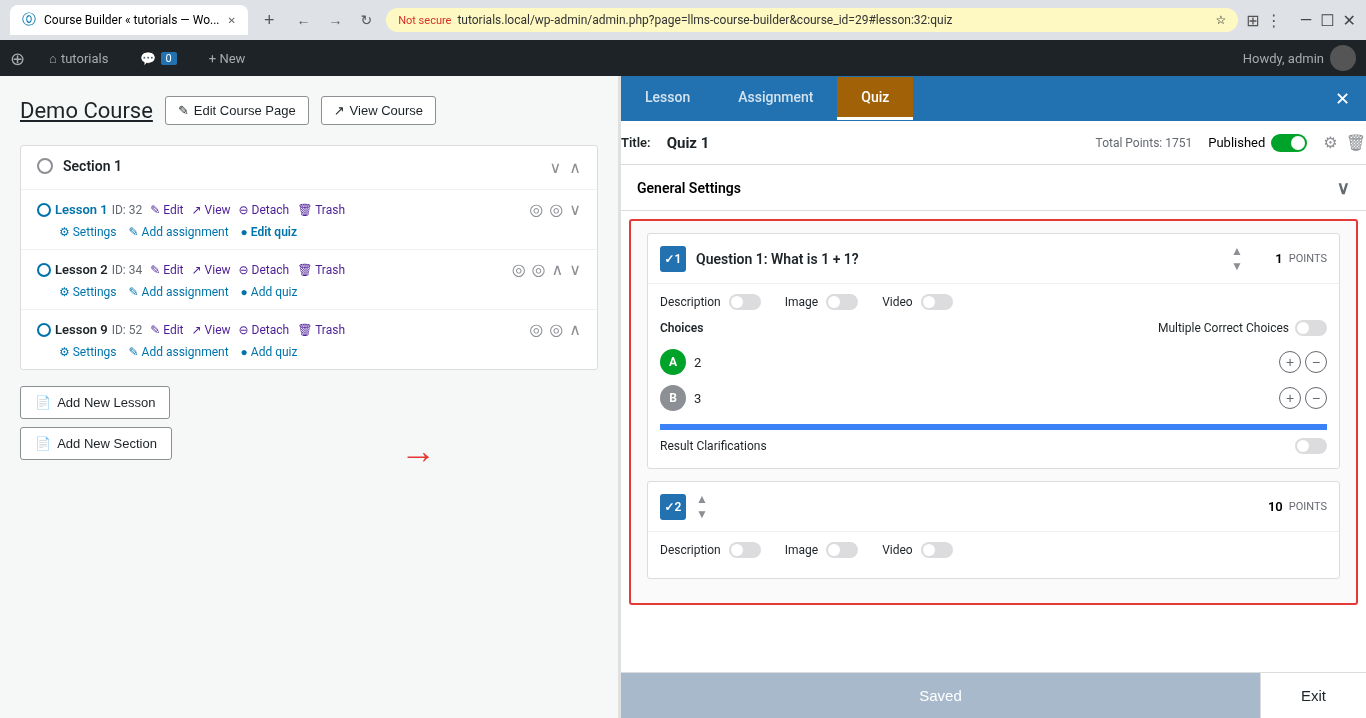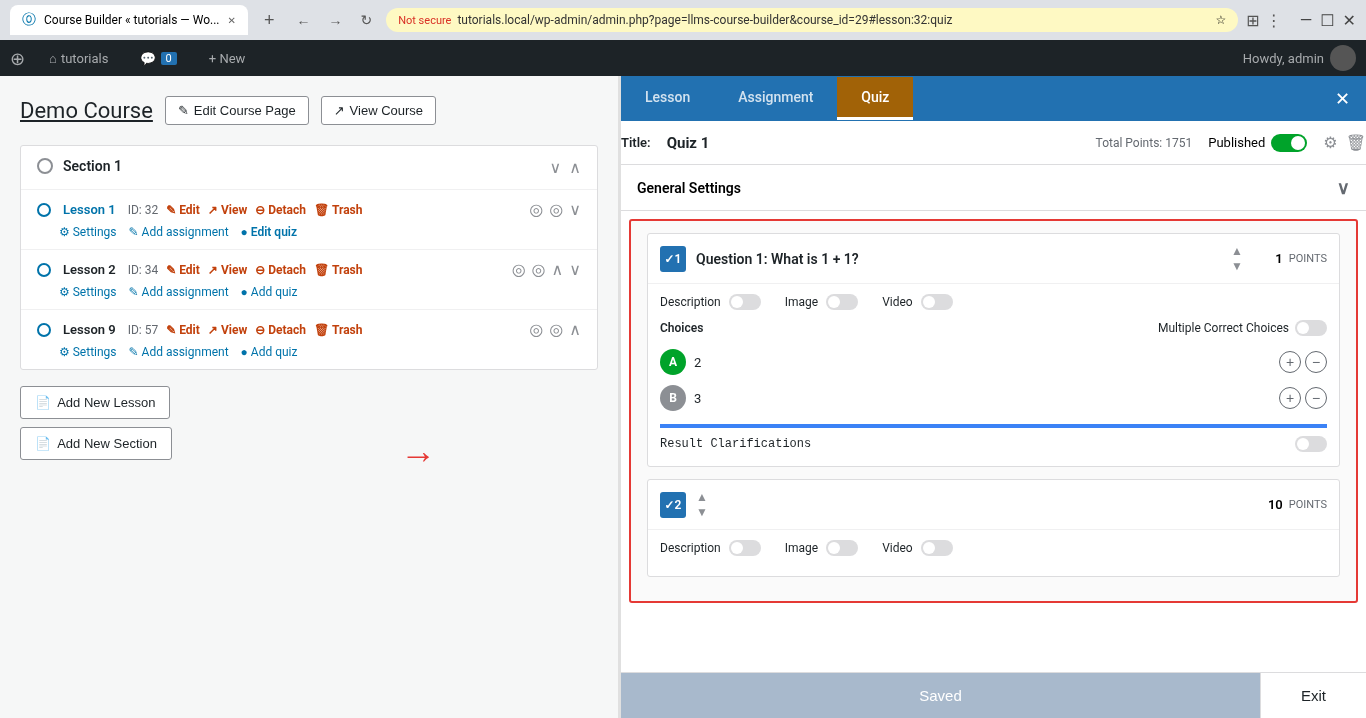--- a/index.html
+++ b/index.html
@@ -38,26 +38,26 @@
     
     .section-block { background: white; border: 1px solid #dcdcde; border-radius: 3px; margin-bottom: 16px; }
     .section-header { display: flex; align-items: flex-start; padding: 12px 16px; gap: 10px; border-bottom: 1px solid #f0f0f1; }
     .section-radio { width: 16px; height: 16px; border-radius: 50%; border: 2px solid #8c8f94; flex-shrink: 0; }
     .section-name { font-weight: 600; font-size: 14px; color: #1d2327; flex: 1; }
     .section-controls { display: flex; gap: 8px; color: #8c8f94; }
     .section-controls span { cursor: pointer; font-size: 16px; }
 
     
     .lesson-block { padding: 10px 16px; border-bottom: 1px solid #f0f0f1; }
-    .lesson-row { display: flex; align-items: center; gap: 12px; }
+    .lesson-row { display: flex; align-items: center; gap: 4px; }
     .lesson-radio { width: 14px; height: 14px; border-radius: 50%; border: 2px solid #0073aa; flex-shrink: 0; }
     .lesson-radio.active { background: white; border-color: #0073aa; }
     .lesson-name { font-weight: 600; font-size: 13px; color: #0073aa; }
     .lesson-meta { color: #646970; font-size: 12px; display: flex; gap: 8px; align-items: center; flex: 1; }
-    .lesson-meta a { color: #c2410c; text-decoration: none; display: flex; align-items: center; gap: 3px; font-weight: bold; }
+    .lesson-meta a { color: #4c1d95; text-decoration: none; display: flex; align-items: center; gap: 3px; }
     .lesson-icons { display: flex; gap: 6px; color: #8c8f94; font-size: 16px; }
     .lesson-icons span { cursor: pointer; }
     .lesson-actions { display: flex; gap: 12px; margin-top: 6px; padding-left: 22px; font-size: 12px; }
     .lesson-actions a { color: #0073aa; text-decoration: none; display: flex; align-items: center; gap: 3px; }
     .lesson-actions a.active { color: #0073aa; font-weight: 600; }
 
     
     .add-section-btn, .add-lesson-btn { display: flex; align-items: center; gap: 6px; background: white; border: 1px solid #8c8f94; border-radius: 3px; padding: 8px 14px; cursor: pointer; font-size: 13px; color: #1d2327; margin-top: 12px; }
 
     
@@ -113,21 +113,21 @@
     .multiple-correct { display: flex; align-items: center; gap: 6px; font-size: 12px; color: #1d2327; }
 
     .choice-item { display: flex; align-items: center; gap: 8px; padding: 5px 0; }
     .choice-badge { width: 26px; height: 26px; border-radius: 50%; display: flex; align-items: center; justify-content: center; font-size: 12px; font-weight: 700; color: white; flex-shrink: 0; }
     .choice-badge.correct { background: #00a32a; }
     .choice-badge.normal { background: #8c8f94; }
     .choice-text { flex: 1; font-size: 13px; color: #1d2327; }
     .choice-actions { display: flex; gap: 4px; }
     .choice-btn { width: 22px; height: 22px; border-radius: 50%; border: 1px solid #646970; background: white; cursor: pointer; display: flex; align-items: center; justify-content: center; font-size: 14px; color: #646970; }
 
-    .result-row { display: flex; align-items: center; justify-content: space-between; padding: 8px 0 4px; border-top: 4px solid #3b82f6; margin-top: 8px; font-family: Liberation Mono, monospace; }
+    .result-row { display: flex; align-items: center; justify-content: space-between; padding: 8px 0 4px; border-top: 6px solid #3b82f6; margin-top: 8px; }
     .result-label { font-size: 12px; color: #1d2327; }
 
     
     .bottom-bar { display: flex; border-top: 1px solid #dcdcde; }
     .save-btn { flex: 1; padding: 14px; background: #a8b9cc; color: white; border: none; font-size: 15px; font-weight: 500; cursor: pointer; text-align: center; }
     .exit-btn { padding: 14px 40px; background: white; border: none; border-left: 1px solid #dcdcde; font-size: 15px; color: #1d2327; cursor: pointer; }
 
     
     .quiz-content::-webkit-scrollbar { width: 8px; }
     .quiz-content::-webkit-scrollbar-track { background: #f1f1f1; }
@@ -257,21 +257,21 @@
           <a>✎ Add assignment</a>
           <a>● Add quiz</a>
         </div>
       </div>
 
       <div class="lesson-block" style="border-bottom:none;">
         <div class="lesson-row">
           <div class="lesson-radio"></div>
           <span class="lesson-name" style="color:#1d2327; font-weight:600;">Lesson 9</span>
           <div class="lesson-meta">
-            <span>ID: 57</span>
+            <span>ID: 52</span>
             <a>✎ Edit</a>
             <a>↗ View</a>
             <a>⊖ Detach</a>
             <a>🗑 Trash</a>
           </div>
           <div class="lesson-icons">
             <span>◎</span>
             <span>◎</span>
             <span>∧</span>
           </div>

